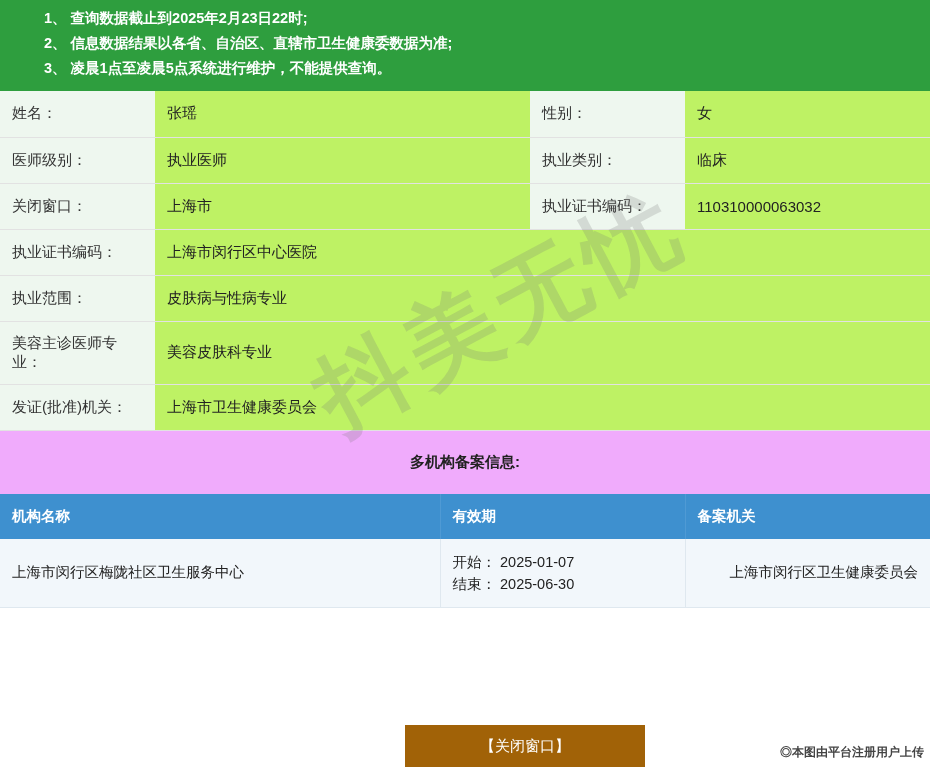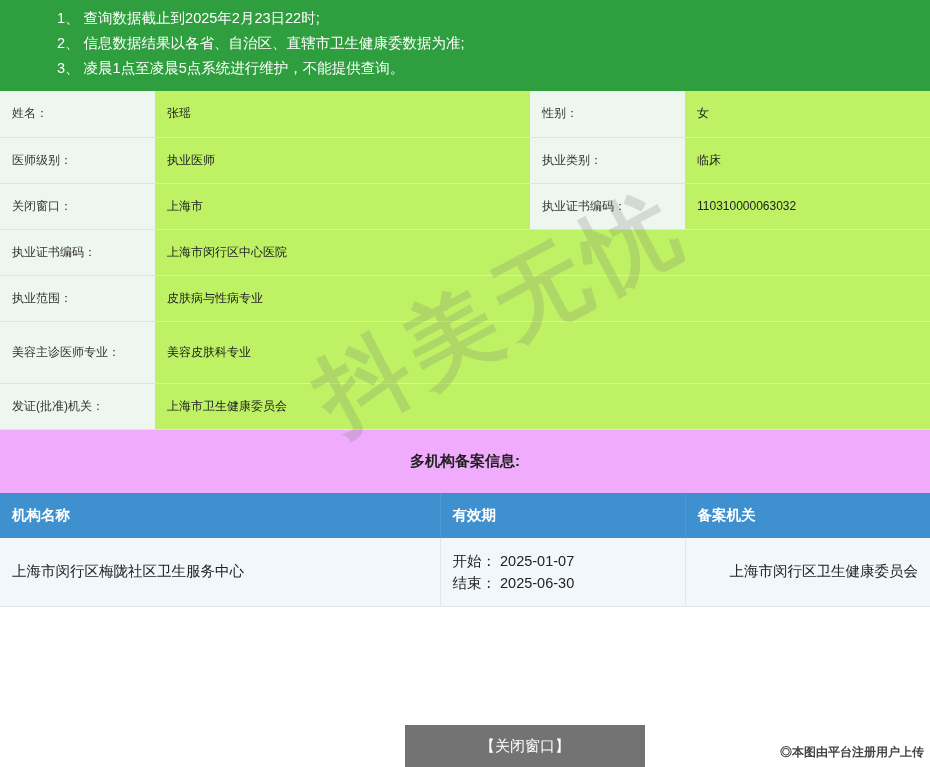--- a/index.html
+++ b/index.html
@@ -21,30 +21,31 @@
 
   
   .notice {
     background: #2e9e3e;
     color: #ffffff;
     padding: 6px 0 10px 0;
     font-size: 14.5px;
     line-height: 25px;
   }
   .notice-line {
-    padding-left: 57px;
+    padding-left: 44px;
     white-space: nowrap;
+    font-weight: bold;
   }
 
   
   .info-table {
     width: 930px;
     border-collapse: collapse;
     table-layout: fixed;
-    font-size: 12px;
+    font-size: 15px;
     color: #222;
   }
   .info-table td {
     border-bottom: 1px solid #e2e2e2;
     padding: 12px 12px 12px 12px;
     vertical-align: middle;
     height: 46px;
   }
   .lbl {
     background: #eef7ef;
@@ -111,21 +112,21 @@
     bottom: 0;
     width: 930px;
     height: 60px;
   }
   .close-btn {
     position: absolute;
     left: 405px;
     top: 18px;
     width: 240px;
     height: 42px;
-    background: #737373;
+    background: #a16207;
     color: #ffffff;
     border: none;
     font-size: 15px;
     font-family: "Liberation Sans", sans-serif;
     cursor: pointer;
     text-align: center;
     line-height: 42px;
     padding: 0;
   }
   .copyright {

